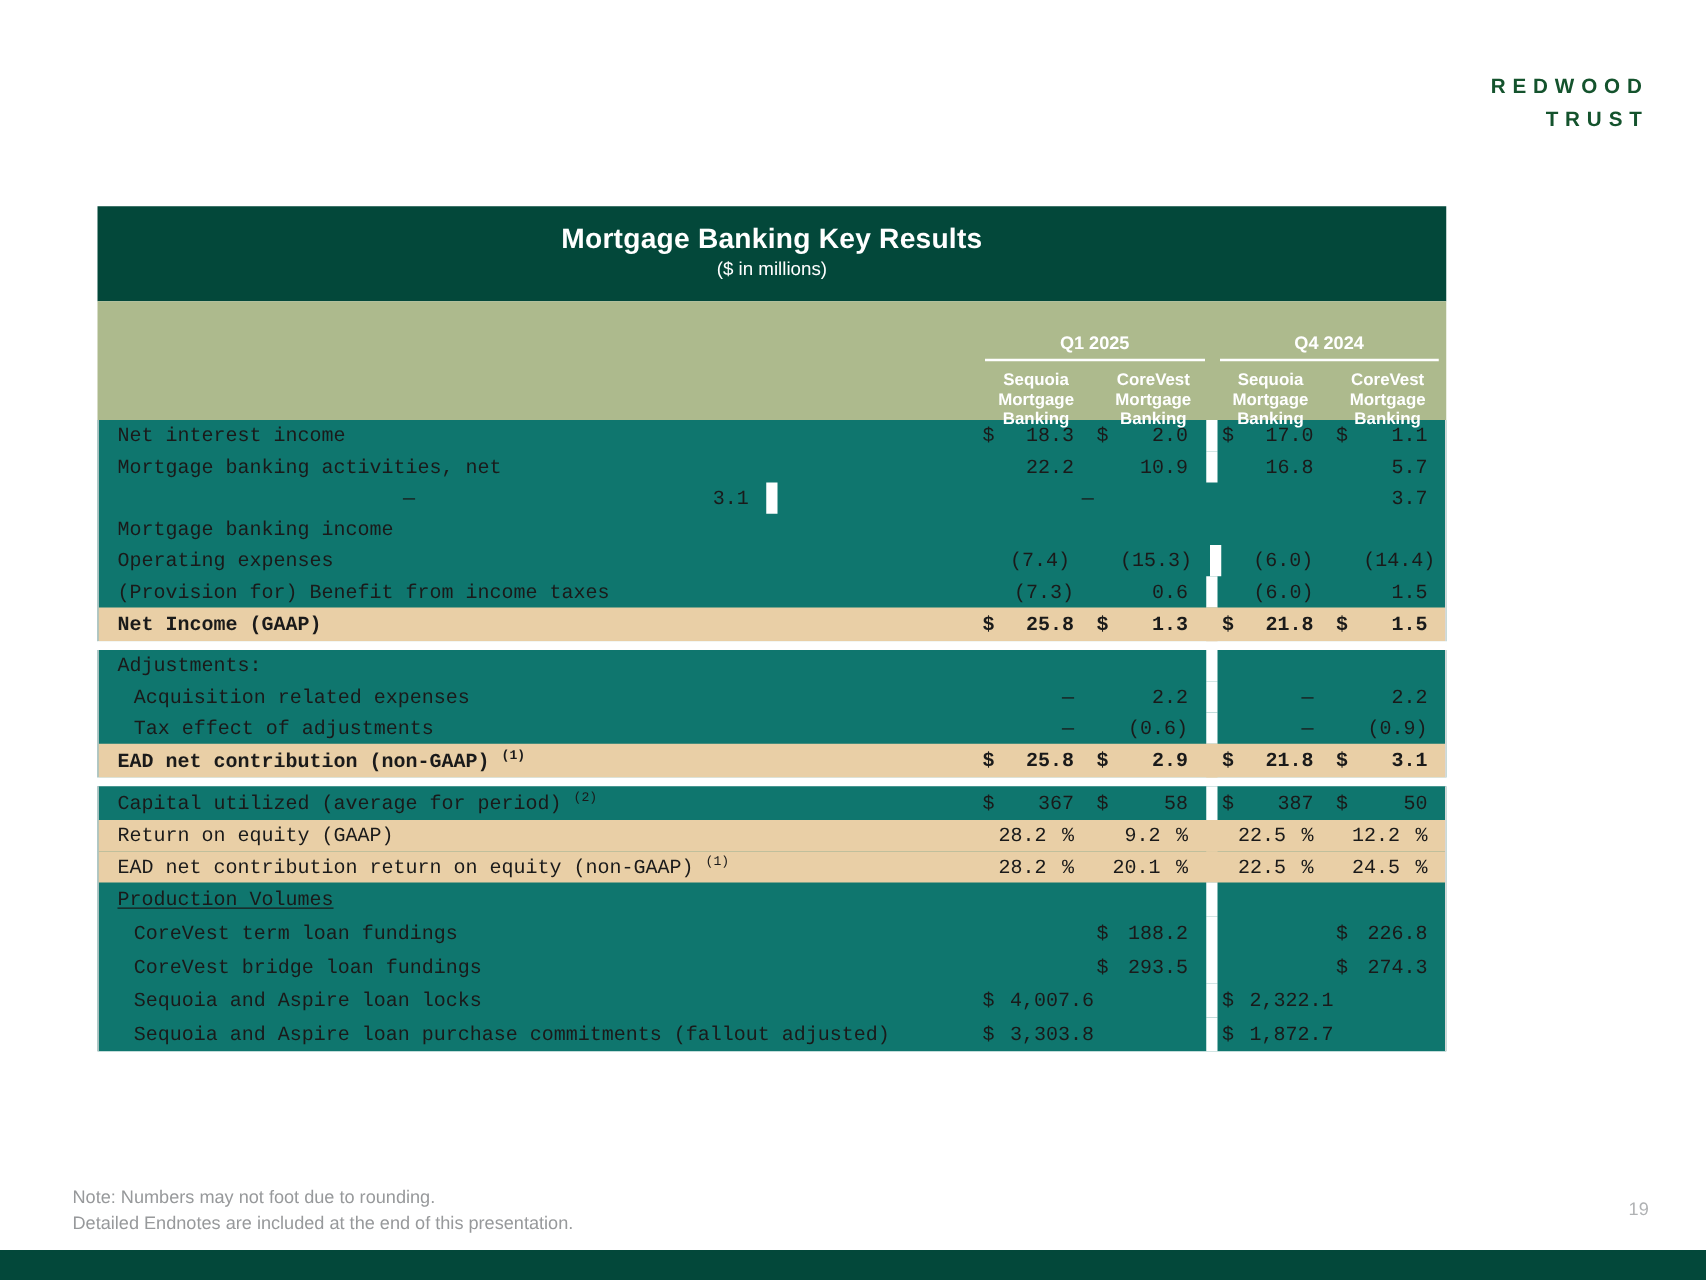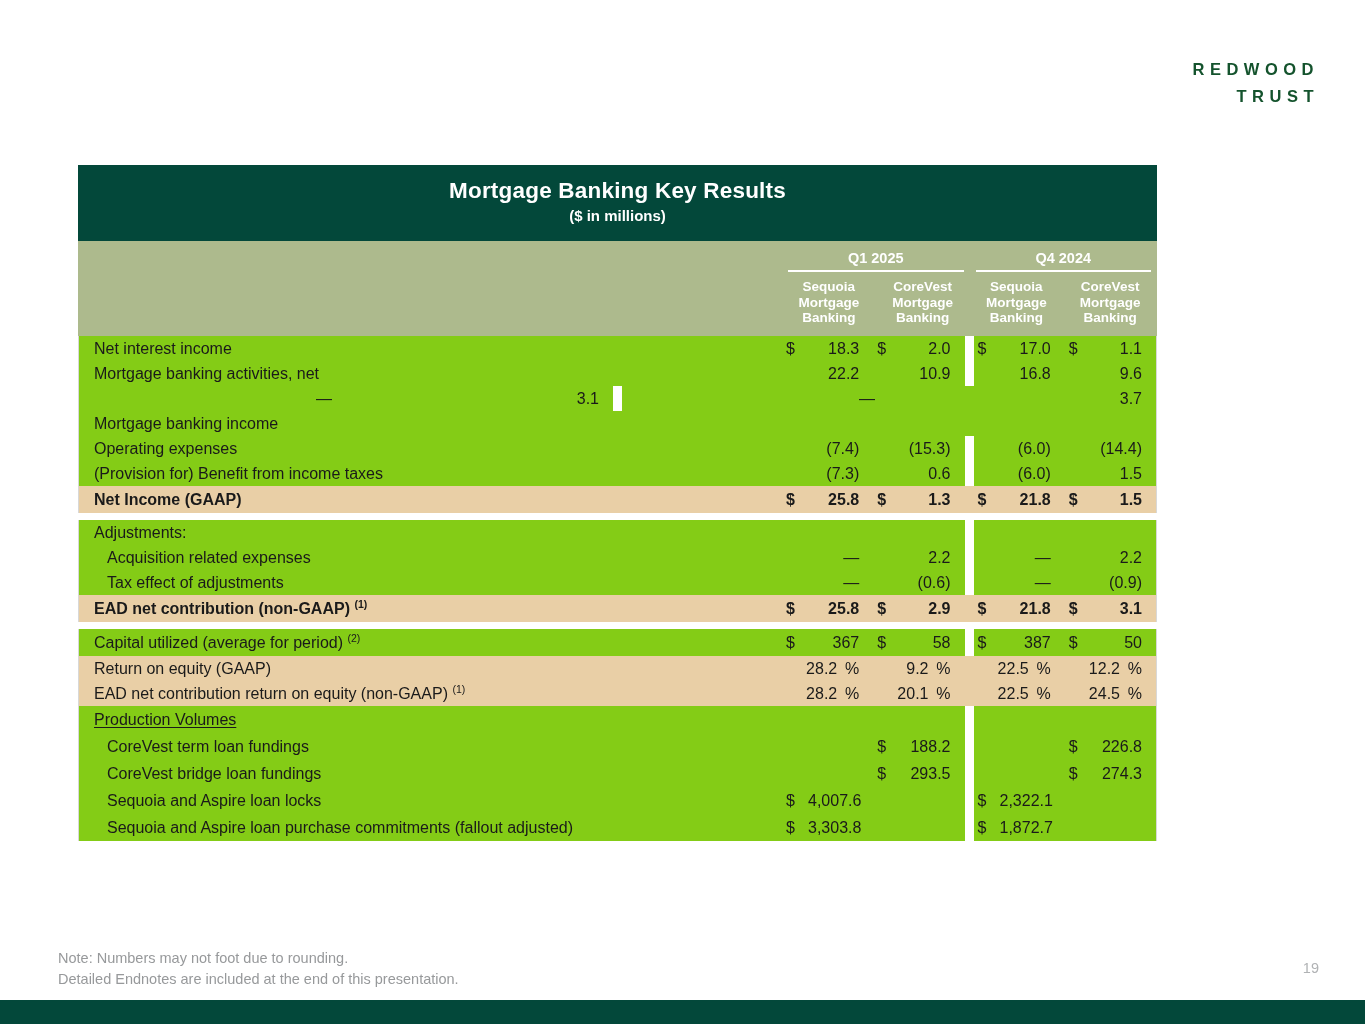--- a/index.html
+++ b/index.html
@@ -44,21 +44,21 @@
     padding: 12px 0 14px 0;
   }
   .title-bar .t1 {
     font-size: 22.5px;
     font-weight: bold;
     letter-spacing: 0.2px;
     line-height: 28px;
   }
   .title-bar .t2 {
     font-size: 15px;
-    font-weight: bold;
+    font-weight: normal;
     line-height: 22px;
   }
 
   
   .head-band {
     background: #adba8d;
     display: flex;
     height: 95px;
     box-sizing: border-box;
   }
@@ -74,21 +74,21 @@
   .head-group {
     flex: 1;
     display: flex;
     flex-direction: column;
   }
   .head-group-title {
     text-align: center;
     color: #ffffff;
     font-size: 14.5px;
     font-weight: bold;
-    padding-top: 8px;
+    padding-top: 25px;
     padding-bottom: 3px;
     margin: 0 6px;
     border-bottom: 2px solid #ffffff;
     line-height: 18px;
   }
   .head-group-cols {
     display: flex;
     flex: 1;
     padding-top: 7px;
   }
@@ -96,24 +96,25 @@
     flex: 1;
     text-align: center;
     color: #ffffff;
     font-size: 13.5px;
     font-weight: bold;
     line-height: 15.5px;
   }
 
   
   .block {
-    background: #84cc16;
+    background: #0f766e;
     border-left: 1px solid #d8d8d8;
     border-right: 1px solid #d8d8d8;
     box-sizing: border-box;
+    font-family: Liberation Mono, monospace;
   }
   .block-gap { height: 7px; background: #ffffff; }
 
   .row {
     display: flex;
     align-items: center;
     height: 25px;
     box-sizing: border-box;
   }
   .row.tan { background: #e9cfa6; }
@@ -303,21 +304,21 @@
               <span class="num">10.9</span>
             </div>
         </div>
         <div class="qgroup q2 plain">
           <div class="cell">
               <span class="cur"></span>
               <span class="num">16.8</span>
             </div>
           <div class="cell">
               <span class="cur"></span>
-              <span class="num">9.6</span>
+              <span class="num">5.7</span>
             </div>
         </div>
       </div>
     </div>
 
     <div class="row">
       <div class="vals">
         <div class="qgroup">
           <div class="cell">
               <span class="cur"></span>

